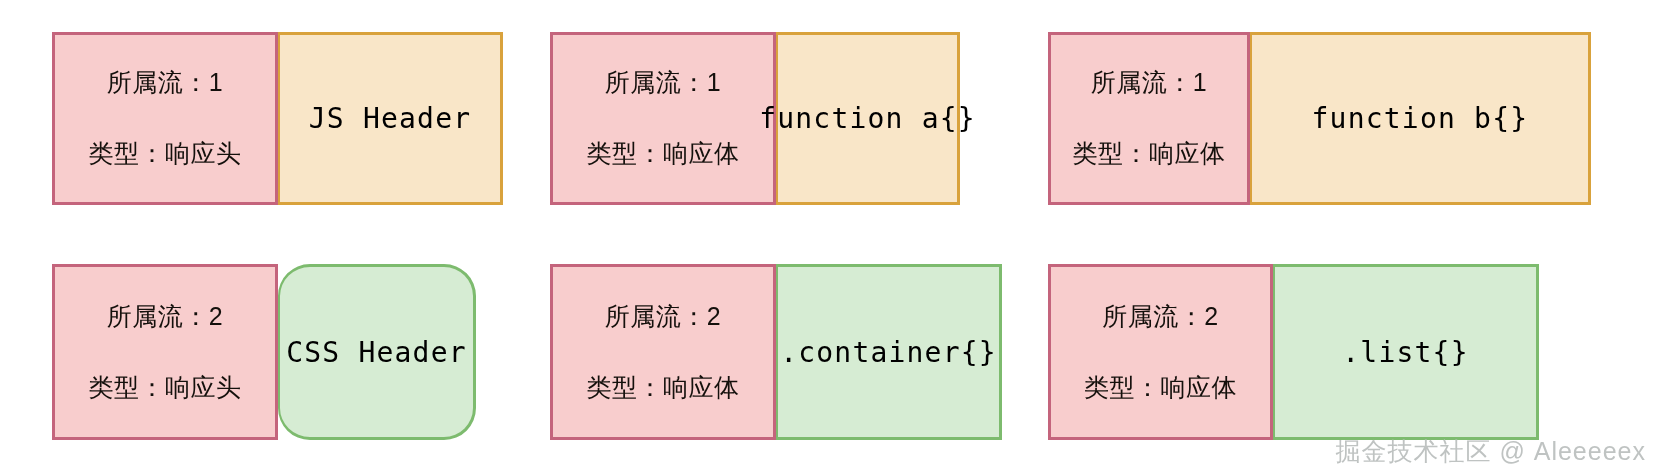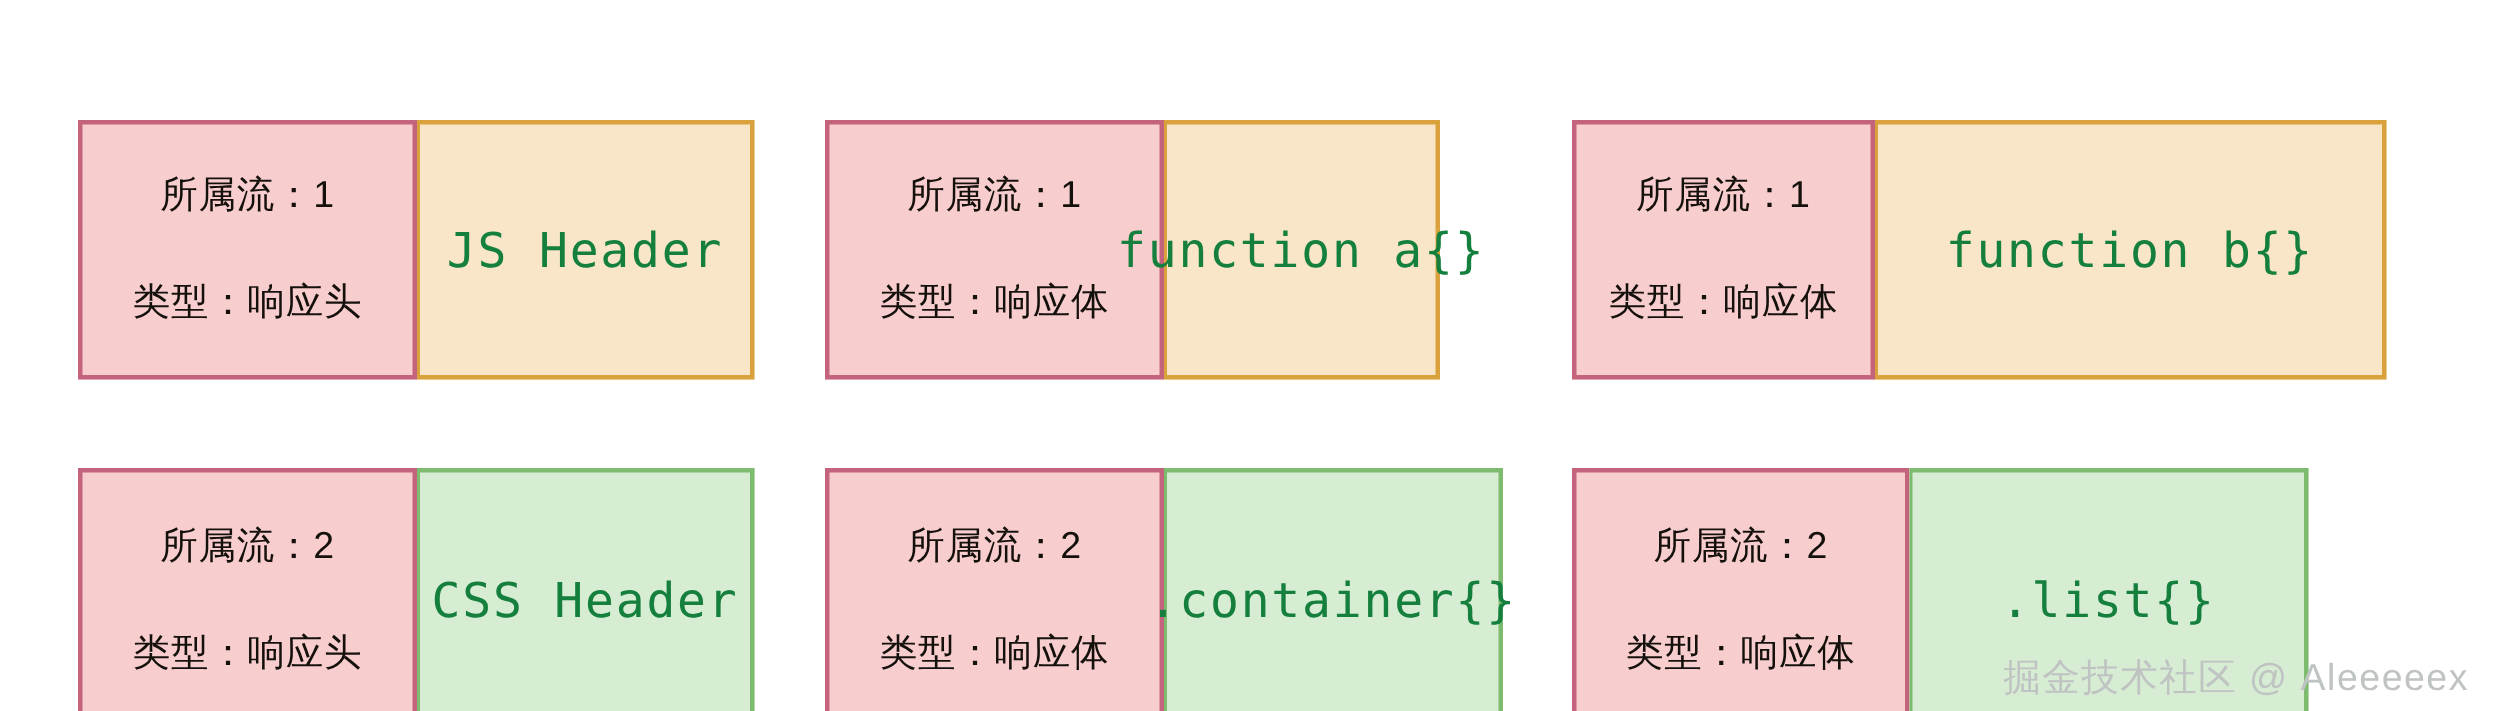--- a/index.html
+++ b/index.html
@@ -19,21 +19,20 @@
     width: 1664px;
     height: 474px;
     background: #ffffff;
   }
 
   .block {
     position: absolute;
     display: flex;
     align-items: stretch;
     box-sizing: border-box;
-    margin-top: 48px;
   }
 
   .cell {
     box-sizing: border-box;
     display: flex;
     align-items: center;
     justify-content: center;
     text-align: center;
   }
 
@@ -44,23 +43,23 @@
     font-family: "Liberation Sans", sans-serif;
     font-size: 25px;
     line-height: 1.42;
     letter-spacing: 0.5px;
     white-space: pre-line;
     padding: 0 6px;
   }
 
   .cell-content {
     font-family: "DejaVu Sans Mono", monospace;
-    font-size: 32px;
+    font-size: 28px;
     letter-spacing: 1.2px;
-    color: #15803d;
+    color: #000000;
     padding: 0 6px;
     white-space: nowrap;
   }
 
   .cell-content.js {
     background: #f9e6c8;
     border: 3px solid #d9a23c;
     border-left-width: 2px;
   }
 
@@ -121,21 +120,21 @@
     <div class="cell cell-content js" style="width:382px;">function b{}</div>
   </div>
 
   <div class="block" style="left:52px; top:264px; width:451px; height:176px;">
     <div class="cell cell-meta" style="width:226px;">
       <span>
         <span class="meta-line">所属流：2</span>
         <span class="meta-line">类型：响应头</span>
       </span>
     </div>
-    <div class="cell cell-content css" style="width:225px;">CSS Header</div>
+    <div class="cell cell-content css" style="width:198px;border-radius:32px;">CSS Header</div>
   </div>
 
   <div class="block" style="left:550px; top:264px; width:452px; height:176px;">
     <div class="cell cell-meta" style="width:226px;">
       <span>
         <span class="meta-line">所属流：2</span>
         <span class="meta-line">类型：响应体</span>
       </span>
     </div>
     <div class="cell cell-content css" style="width:226px;">.container{}</div>

